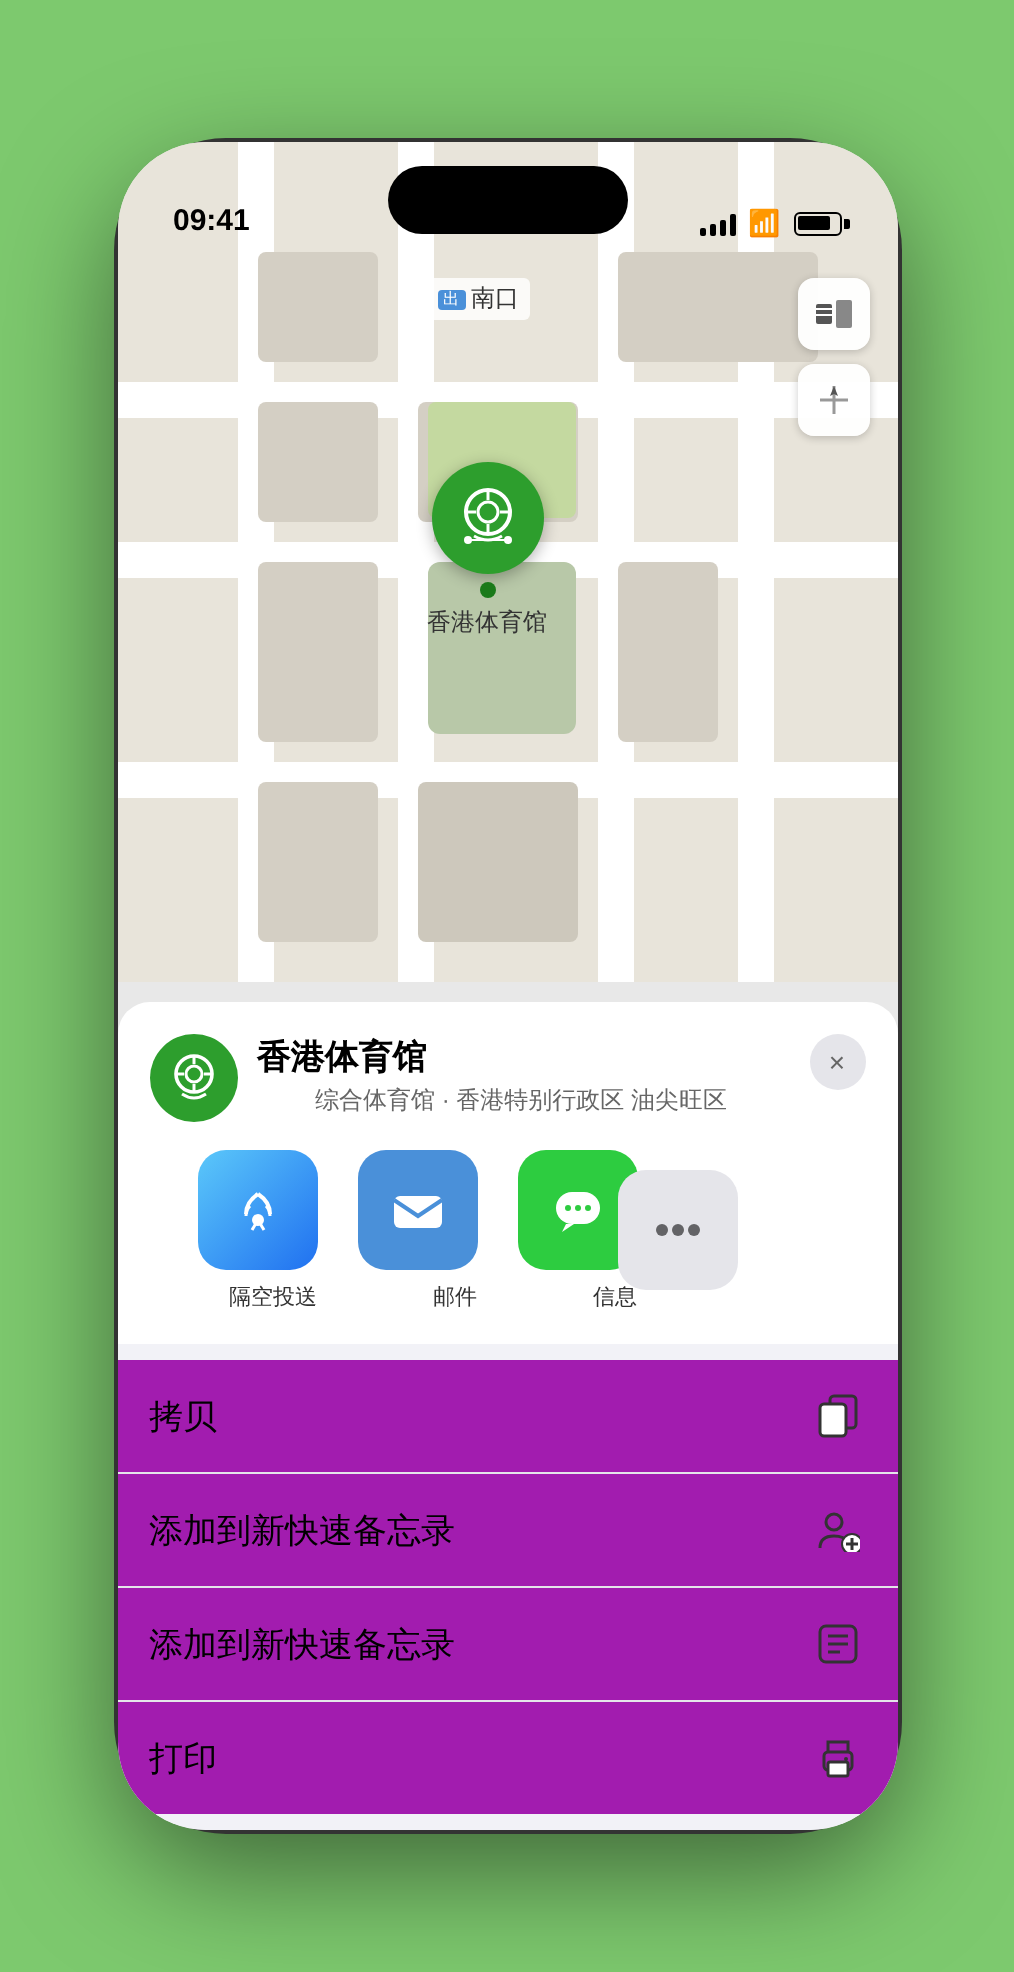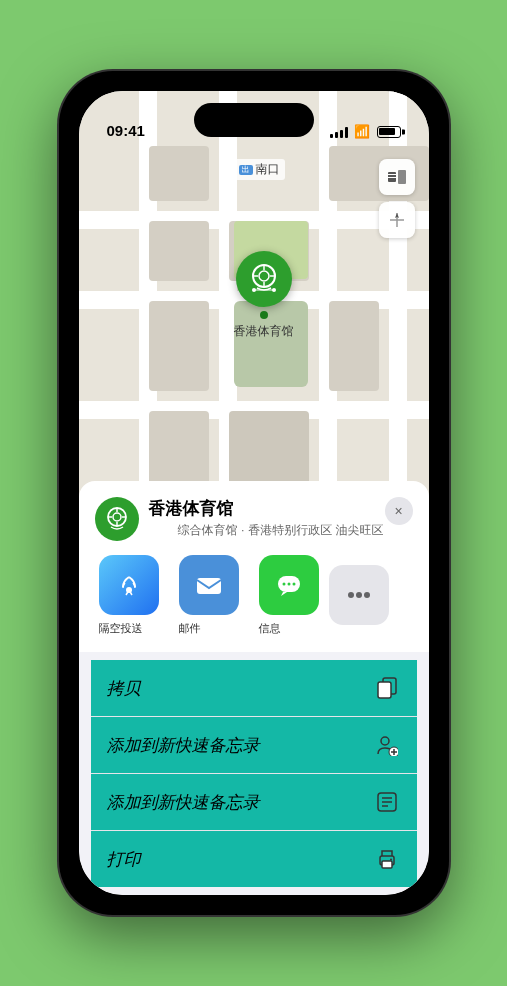--- a/index.html
+++ b/index.html
@@ -10,21 +10,21 @@
       display: flex;
       align-items: center;
       justify-content: center;
       font-family: -apple-system, 'PingFang SC', 'Helvetica Neue', sans-serif;
     }
     .phone-frame {
       width: 390px;
       height: 844px;
       background: #000;
       border-radius: 54px;
-      padding: 20px;
+      padding: 0;
       position: relative;
       box-shadow: 0 0 0 2px #333, 0 20px 60px rgba(0,0,0,0.5);
     }
     .phone-inner {
       width: 100%;
       height: 100%;
       background: #e8e8e8;
       border-radius: 44px;
       overflow: hidden;
       position: relative;
@@ -273,21 +273,21 @@
     }
     
     .share-row {
       display: flex;
       gap: 0;
       padding: 0 4px;
     }
     .share-item {
       display: flex;
       flex-direction: column;
-      align-items: flex-start;
+      align-items: flex-end;
       width: 80px;
     }
     .share-item-icon {
       width: 60px;
       height: 60px;
       border-radius: 14px;
       display: flex;
       align-items: center;
       justify-content: center;
       margin-bottom: 6px;
@@ -295,24 +295,23 @@
     .share-item-label {
       font-size: 11px;
       color: #333;
       text-align: center;
     }
     .share-item-selected .share-item-icon {
       border: 2px solid #ff3b30;
     }
     
     .action-list {
-      background: #14b8a6;
+      background: #a21caf;
       border-radius: 0;
-      margin: 0 12px 8px;
-      font-style: italic;
+      margin: 0 0 8px;
     }
     .action-item {
       display: flex;
       align-items: center;
       padding: 14px 16px;
       border-bottom: 1px solid #e5e5ea;
     }
     .action-item:last-child {
       border-bottom: none;
     }

